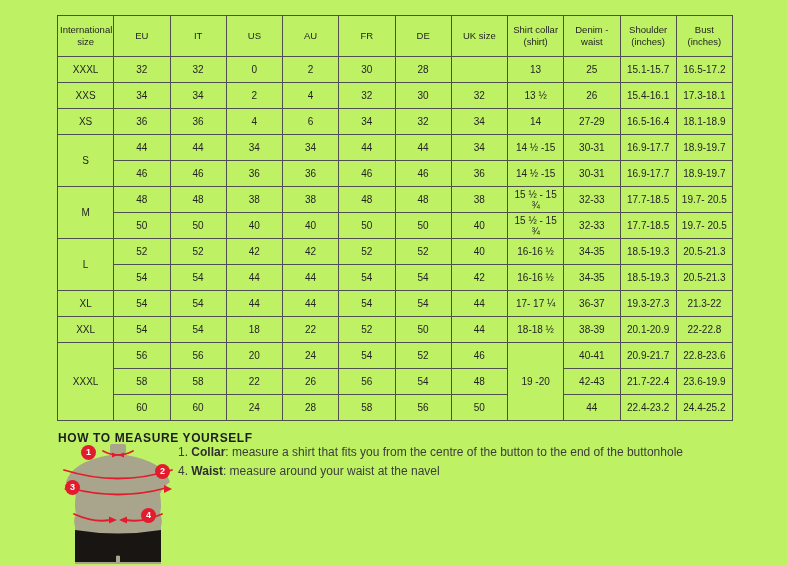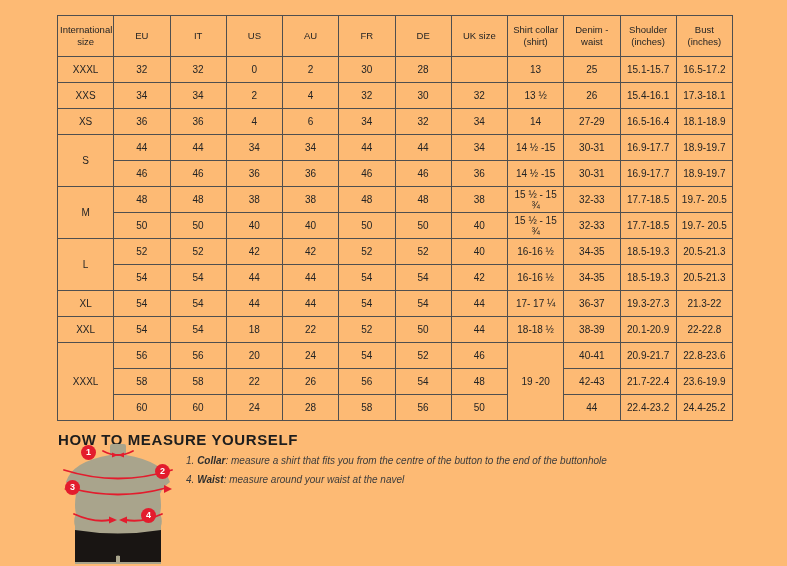--- a/index.html
+++ b/index.html
@@ -3,54 +3,54 @@
 <meta charset="utf-8">
 <style>
   :root{
     --accent-red:#e31c2d;
     --mannequin-body:#a9a48c;
     --mannequin-pants:#191513;
     --table-border:#4f4f4f;
   }
   html,body{margin:0;padding:0;background:#fff;}
   .page{
-    position:relative;width:787px;height:566px;background:#fdba74;
+    position:relative;width:787px;height:566px;background:#bef264;
     font-family:"Liberation Sans",sans-serif;color:#222;overflow:hidden;
   }
   table.size-table{
     position:absolute;left:57px;top:15px;width:676px;
     border-collapse:collapse;table-layout:fixed;
   }
   .size-table th,.size-table td{
     border:1px solid var(--table-border);
     text-align:center;vertical-align:middle;
     padding:1px 2px;font-weight:400;color:#242424;
     overflow:hidden;
   }
   .size-table th{height:38px;font-size:9.5px;line-height:1.25;}
   .size-table td{height:23px;font-size:10px;}
   .measure-title{
     position:absolute;left:58px;top:431px;margin:0;
-    font-size:15px;font-weight:bold;letter-spacing:0.6px;color:#1d1d1d;
+    font-size:12px;font-weight:bold;letter-spacing:0.6px;color:#1d1d1d;
   }
   .figure-wrap{position:absolute;left:58px;top:444px;width:120px;height:122px;}
   .figure-wrap svg{position:absolute;left:0;top:0;}
   .torso{fill:var(--mannequin-body);}
   .pants{fill:var(--mannequin-pants);}
   .arc{stroke:var(--accent-red);fill:none;stroke-width:1.8;stroke-linecap:round;}
   .arrow{fill:var(--accent-red);stroke:none;}
   .marker{
     position:absolute;width:15px;height:15px;border-radius:50%;
     background:var(--accent-red);color:#fff;font-size:9px;font-weight:bold;
     display:flex;align-items:center;justify-content:center;line-height:1;
   }
   .m1{left:23px;top:1px;} .m2{left:97px;top:20px;} .m3{left:7px;top:36px;} .m4{left:83px;top:64px;}
   ol.instructions{
-    position:absolute;left:178px;top:443px;margin:8px;padding:0;list-style:none;
-    font-size:10px;color:#3c3c3c;font-style:italic;
+    position:absolute;left:178px;top:443px;margin:0;padding:0;list-style:none;
+    font-size:12px;color:#3c3c3c;
   }
   ol.instructions li{height:19.3px;line-height:19.3px;white-space:nowrap;}
   ol.instructions b{color:#2e2e2e;}
 </style>
 </head>
 <body>
 
 <div class="page">
 
   <table class="size-table">

